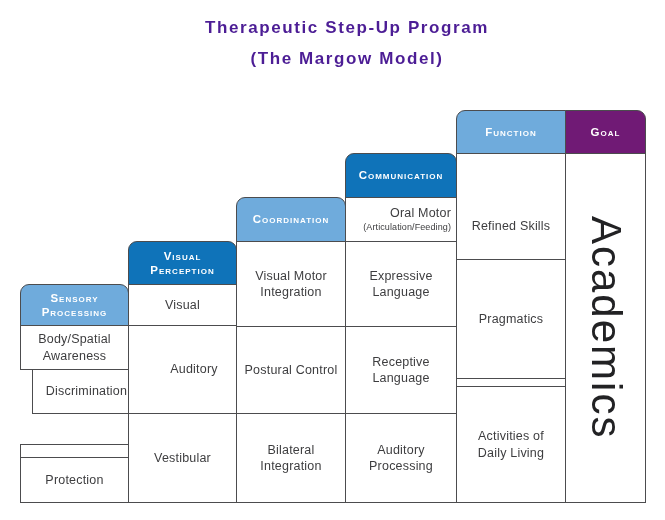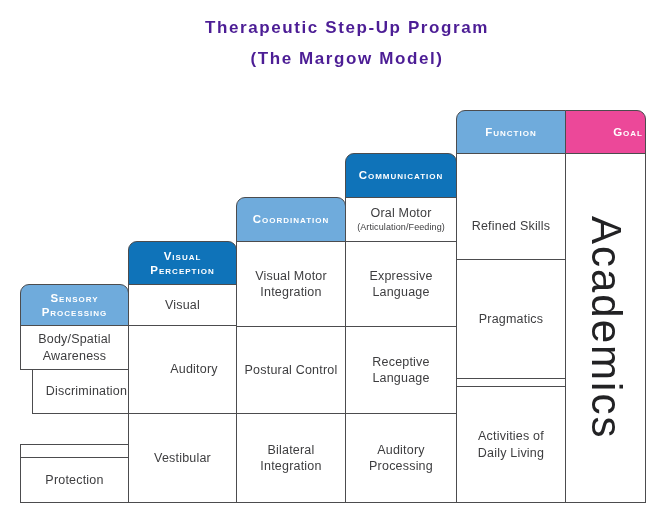--- a/index.html
+++ b/index.html
@@ -42,21 +42,21 @@
     font-weight: 700;
     font-size: 11.5px;
     letter-spacing: 1px;
     font-variant: small-caps;
     line-height: 1.25;
     border-radius: 9px 9px 0 0;
     padding: 1px 2px;
   }
   .hdr-light { background: #6fabdc; }
   .hdr-dark  { background: #0f73b9; }
-  .hdr-orange{ background: #ec4899; justify-content: flex-end; }
+  .hdr-orange{ background: #701a75; }
   .cell {
     color: #3d3d3f;
     font-size: 12.5px;
     letter-spacing: 0.2px;
     line-height: 1.3;
     padding: 2px 5px;
     flex-direction: column;
   }
   .cell .sub {
     font-size: 9px;
@@ -83,21 +83,21 @@
   .c2-r1 { left:128px; top:284px; width:109px; height:42px; }
   .c2-r2 { left:128px; top:325px; width:109px; height:89px;padding-left:28px; }
   .c2-r3 { left:128px; top:413px; width:109px; height:90px; }
   
   .c3-h  { left:236px; top:197px; width:110px; height:45px; }
   .c3-r1 { left:236px; top:241px; width:110px; height:86px; }
   .c3-r2 { left:236px; top:326px; width:110px; height:88px; }
   .c3-r3 { left:236px; top:413px; width:110px; height:90px; }
   
   .c4-h  { left:345px; top:153px; width:112px; height:45px; }
-  .c4-r1 { left:345px; top:197px; width:112px; height:45px; }
+  .c4-r1 { left:345px; top:197px; width:112px; height:45px;align-items:flex-end; }
   .c4-r2 { left:345px; top:241px; width:112px; height:86px; }
   .c4-r3 { left:345px; top:326px; width:112px; height:88px; }
   .c4-r4 { left:345px; top:413px; width:112px; height:90px; }
   
   .c5-h  { left:456px; top:110px; width:110px; height:44px; border-radius:9px 0 0 0; }
   .c5-r1 { left:456px; top:153px; width:110px; height:146px; }
   .c5-r2 { left:456px; top:259px; width:110px; height:120px; }
   .c5-r3 { left:456px; top:386px; width:110px; height:117px; }
   
   .c6-h  { left:565px; top:110px; width:81px; height:44px; border-radius:0 9px 0 0; }

